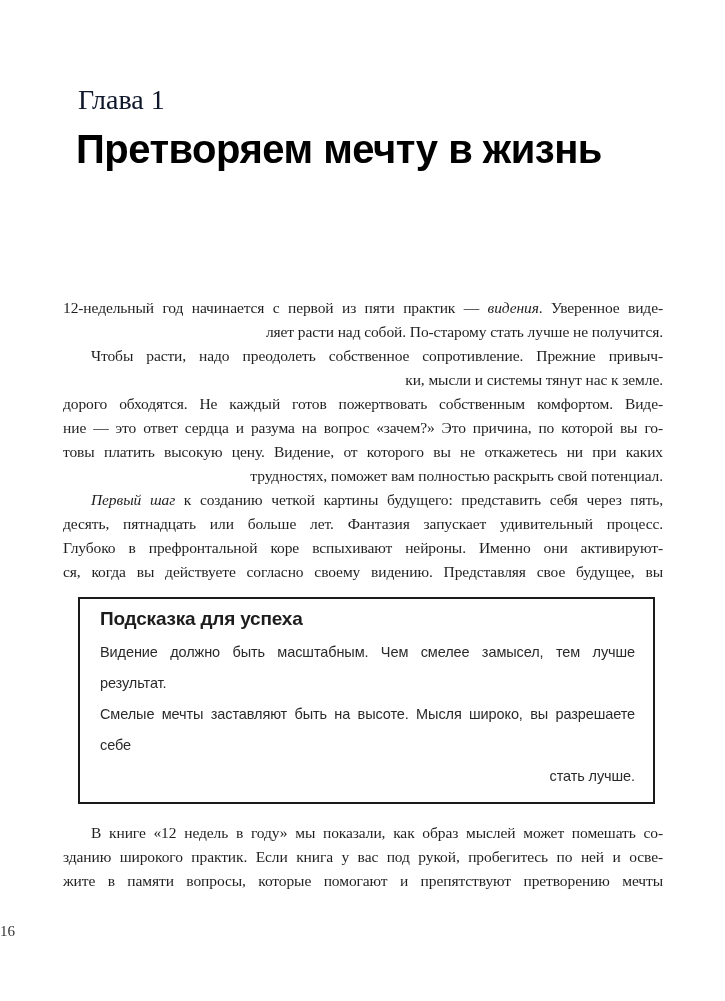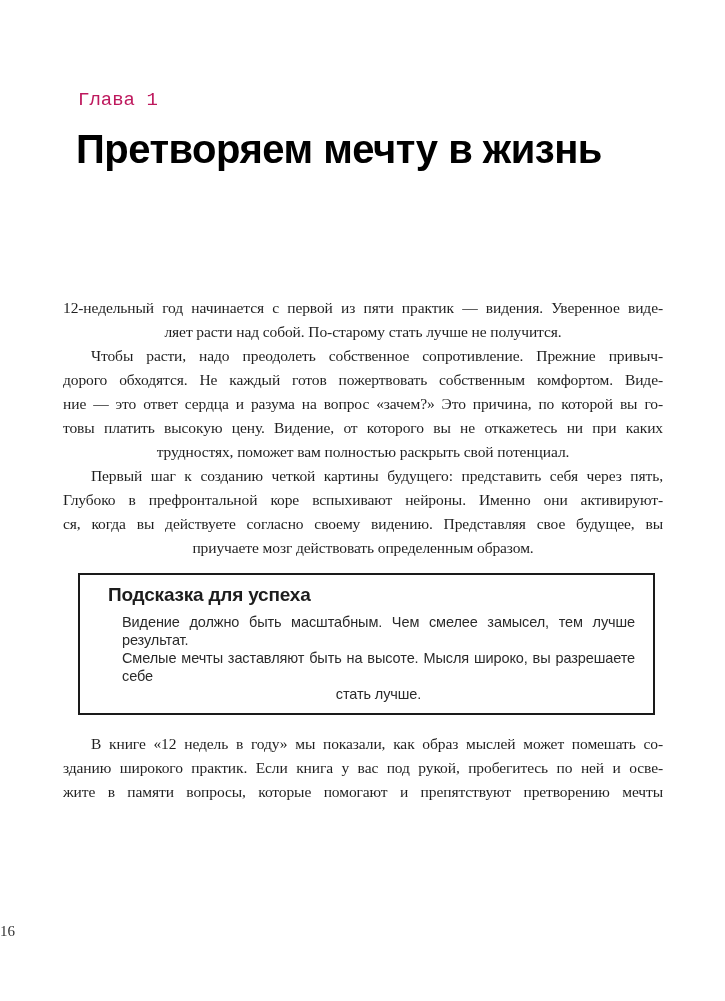--- a/index.html
+++ b/index.html
@@ -6,68 +6,67 @@
   .page {
     position: relative;
     width: 725px;
     height: 1001px;
     background: #ffffff;
     overflow: hidden;
     font-family: "Liberation Serif", serif;
   }
   .chapter { padding-top: 86px; margin-left: 78px; }
   .kicker {
-    font-family: Liberation Mono, monospace;
+    font-family: Liberation Serif, serif;
     font-weight: 400;
-    font-size: 19px;
+    font-size: 28px;
     line-height: 28px;
-    color: #be185d;
+    color: #0f172a;
   }
   .title {
     margin: 12px 0 0 -2px;
     font-family: "Liberation Sans", sans-serif;
     font-weight: 700;
     font-size: 40px;
     line-height: 46px;
     letter-spacing: -0.5px;
     color: #000000;
   }
   .body {
     margin: 124px 0 0 63px;
     width: 600px;
     font-size: 15.5px;
     line-height: 24px;
     letter-spacing: -0.1px;
     color: #1f1f1f;
   }
-  .line { text-align: center; white-space: normal; }
+  .line { text-align: right; white-space: normal; }
   .line.j { text-align: justify; text-align-last: justify; }
   .line.ind { text-indent: 28px; }
-  .it { }
+  .it { font-style: italic; }
   .callout {
     margin: 13px 8px 17px 15px;
     border: 2px solid #1a1a1a;
-    padding: 8px 18px 10px 28px;
+    padding: 8px 18px 10px 20px;
     font-family: "Liberation Sans", sans-serif;
     color: #2a2a2a;
     background: #ffffff;
   }
   .callout-title {
     font-size: 19px;
     font-weight: 700;
     line-height: 24px;
     margin-bottom: 6px;
     letter-spacing: -0.2px;
     color: #1d1d1d;
   }
   .callout-body {
     font-size: 14.5px;
-    line-height: 18px;
+    line-height: 31px;
     letter-spacing: -0.1px;
-    margin-left: 14px;
   }
   .page-number {
     position: absolute;
     bottom: 61px;
     left: 0;
     width: 100%;
     font-family: "Liberation Serif", serif;
     font-size: 15px;
     color: #333333;
   }
@@ -84,32 +83,33 @@
 
   <div class="body">
 
     <div>
         <div>
           <div class="line j"><span>12-недельный год начинается с первой из пяти практик — </span><span class="it">видения</span><span>. Уверенное виде-</span></div>
           <div class="line"><span>ляет расти над собой. По-старому стать лучше не получится.</span></div>
         </div>
         <div>
           <div class="line j ind"><span>Чтобы расти, надо преодолеть собственное сопротивление. Прежние привыч-</span></div>
+          <div class="line"><span>ки, мысли и системы тянут нас к земле.</span></div>
         </div>
         <div>
           <div class="line j"><span>дорого обходятся. Не каждый готов пожертвовать собственным комфортом. Виде-</span></div>
           <div class="line j"><span>ние — это ответ сердца и разума на вопрос «зачем?» Это причина, по которой вы го-</span></div>
           <div class="line j"><span>товы платить высокую цену. Видение, от которого вы не откажетесь ни при каких</span></div>
           <div class="line"><span>трудностях, поможет вам полностью раскрыть свой потенциал.</span></div>
         </div>
         <div>
           <div class="line j ind"><span class="it">Первый шаг</span><span> к созданию четкой картины будущего: представить себя через пять,</span></div>
+          <div class="line j"><span>десять, пятнадцать или больше лет. Фантазия запускает удивительный процесс.</span></div>
           <div class="line j"><span>Глубоко в префронтальной коре вспыхивают нейроны. Именно они активируют-</span></div>
           <div class="line j"><span>ся, когда вы действуете согласно своему видению. Представляя свое будущее, вы</span></div>
-          <div class="line"><span>приучаете мозг действовать определенным образом.</span></div>
         </div>
       </div>
 
     <div class="callout">
       <div class="callout-title">Подсказка для успеха</div>
       <div class="callout-body" id="callout-body">
           <div class="line j"><span>Видение должно быть масштабным. Чем смелее замысел, тем лучше результат.</span></div>
           <div class="line j"><span>Смелые мечты заставляют быть на высоте. Мысля широко, вы разрешаете себе</span></div>
           <div class="line"><span>стать лучше.</span></div>
         </div>

